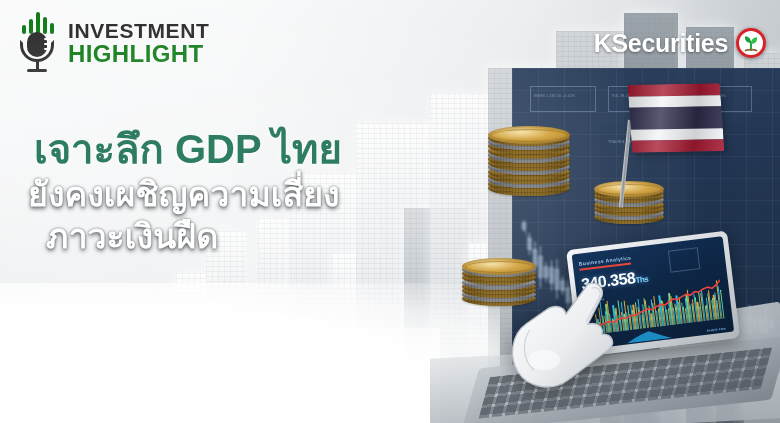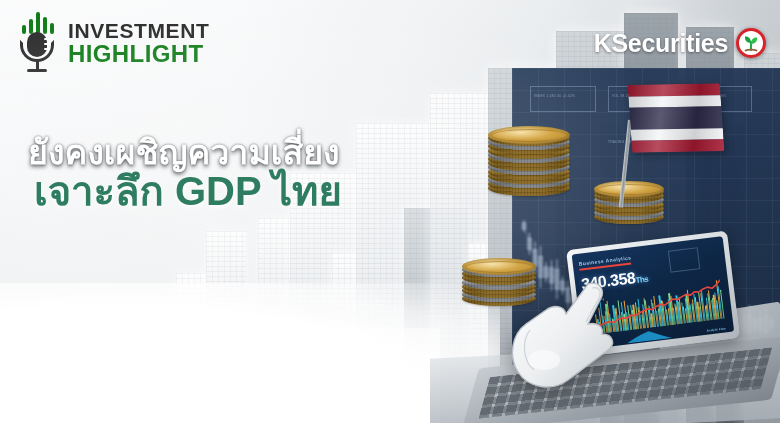--- a/index.html
+++ b/index.html
@@ -675,22 +675,23 @@
              C12,88 16,66 30,56 L50,42 C58,36 68,38 70,46 Z" fill="url(#hg)" stroke="#b9bfc5" stroke-width="1.4"></path>
     <path d="M96,20 C103,18 106,23 103,30 L90,54" fill="none" stroke="#cdd2d7" stroke-width="1.2"></path>
     <path d="M34,62 C26,72 26,92 38,102" fill="none" stroke="#cdd2d7" stroke-width="1.2"></path>
     <ellipse cx="48" cy="92" rx="16" ry="10" fill="#ffffff" opacity=".55"></ellipse>
   </svg>
 
   <div class="desk"></div>
   <div class="desk2"></div>
 
   <div class="headline">
+    <div class="hl hl1">เจาะลึก GDP ไทย</div>
     <div class="hl hl2">ยังคงเผชิญความเสี่ยง</div>
-    <div class="hl hl1">เจาะลึก GDP ไทย</div>
+    <div class="hl hl3">ภาวะเงินฝืด</div>
   </div>
 
   <div class="logo">
     <div class="mic-wrap">
       <div class="mic-bars" id="micbars">
           <div class="mb" style="left:0px;height:9px;"></div>
           <div class="mb" style="left:7px;height:15px;"></div>
           <div class="mb" style="left:14px;height:22px;"></div>
           <div class="mb" style="left:21px;height:17px;"></div>
           <div class="mb" style="left:28px;height:11px;"></div>

